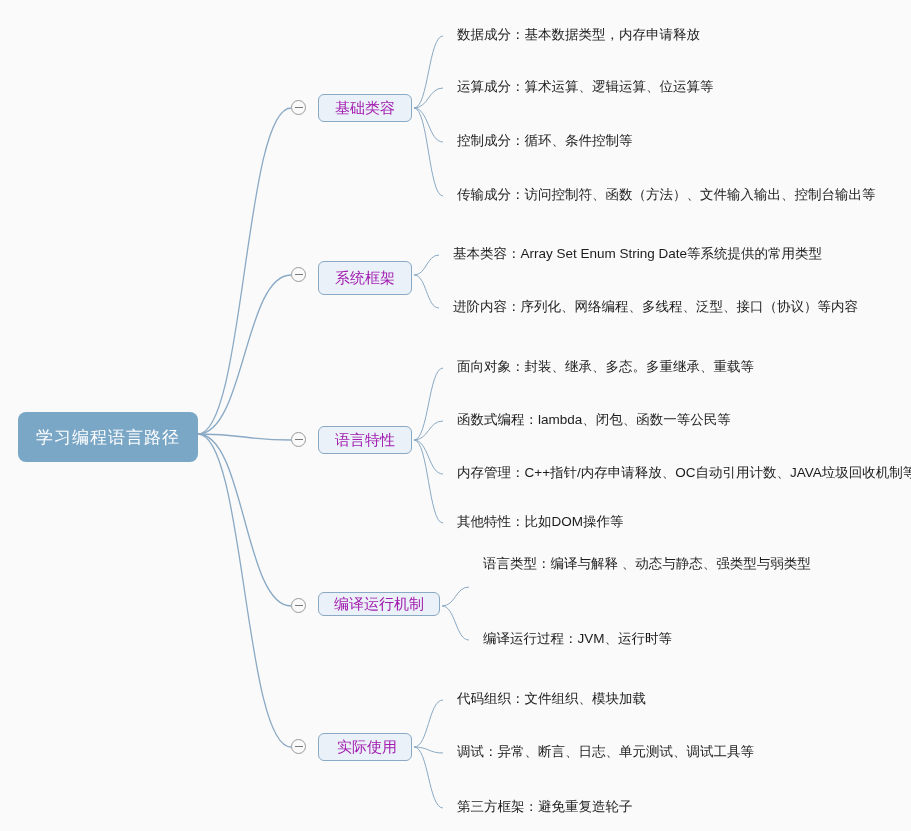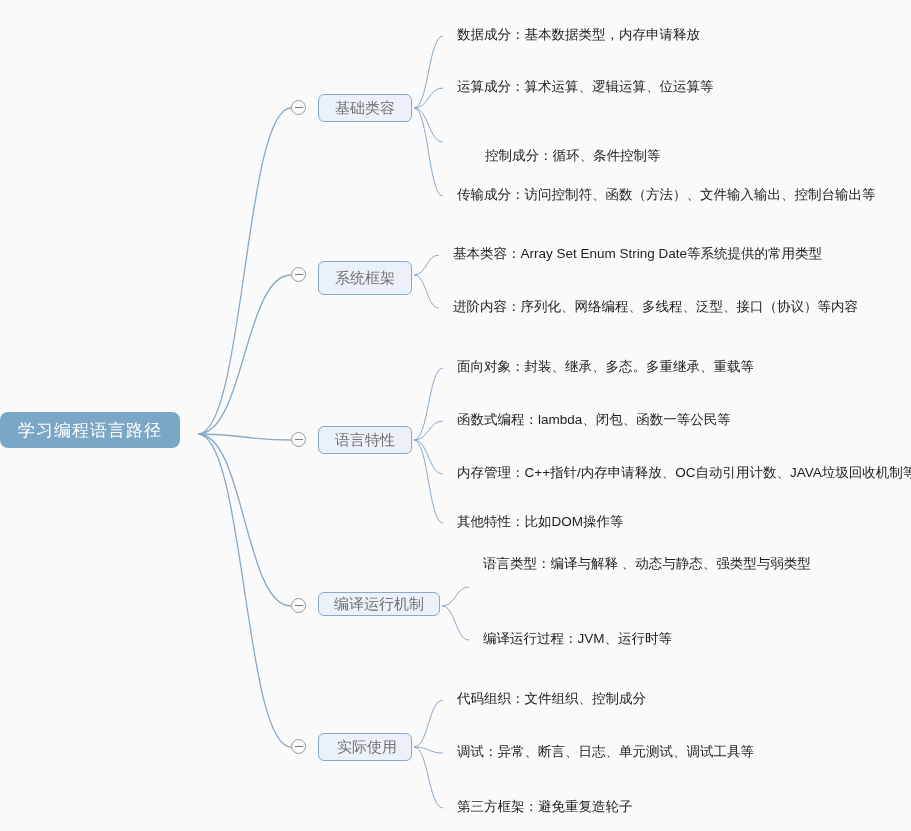--- a/index.html
+++ b/index.html
@@ -37,21 +37,21 @@
     justify-content: center;
     box-sizing: border-box;
     padding: 0 14px;
     white-space: nowrap;
   }
   .branch-node {
     position: absolute;
     background: #eaf1f8;
     border: 1px solid #8aa9c4;
     border-radius: 6px;
-    color: #737373;
+    color: #a21caf;
     font-size: 15px;
     display: flex;
     align-items: center;
     justify-content: center;
     box-sizing: border-box;
     padding: 0 12px;
     white-space: nowrap;
   }
   .collapse-toggle {
     position: absolute;
@@ -101,41 +101,41 @@
       <path d="M 198 434 C 244.5 434, 244.5 606, 291 606" fill="none" stroke="#8aa9c4" stroke-width="1.3"></path>
       <path d="M 442 606 C 455.5 606, 455.5 587, 469 587" fill="none" stroke="#8aa9c4" stroke-width="1"></path>
       <path d="M 442 606 C 455.5 606, 455.5 640, 469 640" fill="none" stroke="#8aa9c4" stroke-width="1"></path>
       <path d="M 198 434 C 244.5 434, 244.5 747, 291 747" fill="none" stroke="#8aa9c4" stroke-width="1.3"></path>
       <path d="M 414 747 C 428.5 747, 428.5 700, 443 700" fill="none" stroke="#8aa9c4" stroke-width="1"></path>
       <path d="M 414 747 C 428.5 747, 428.5 753, 443 753" fill="none" stroke="#8aa9c4" stroke-width="1"></path>
       <path d="M 414 747 C 428.5 747, 428.5 808, 443 808" fill="none" stroke="#8aa9c4" stroke-width="1"></path>
     </svg>
 
   <div id="nodes-layer">
-      <div class="root-node" style="left: 0; top: 412px; width: 180px; height: 36px;">学习编程语言路径</div>
+      <div class="root-node" style="left: 18px; top: 412px; width: 180px; height: 50px;">学习编程语言路径</div>
       <div class="collapse-toggle" style="left: 291px; top: 100px;"></div>
       <div class="branch-node" style="left: 318px; top: 94px; width: 94px; height: 28px;">基础类容</div>
       <div class="leaf-node" style="left: 457px; top: 28px;">数据成分：基本数据类型，内存申请释放</div>
       <div class="leaf-node" style="left: 457px; top: 80px;">运算成分：算术运算、逻辑运算、位运算等</div>
-      <div class="leaf-node" style="left: 457px; top: 149px; margin-left: 28px;">控制成分：循环、条件控制等</div>
+      <div class="leaf-node" style="left: 457px; top: 134px;">控制成分：循环、条件控制等</div>
       <div class="leaf-node" style="left: 457px; top: 188px;">传输成分：访问控制符、函数（方法）、文件输入输出、控制台输出等</div>
       <div class="collapse-toggle" style="left: 291px; top: 267px;"></div>
       <div class="branch-node" style="left: 318px; top: 261px; width: 94px; height: 34px; padding-left: 12px;">系统框架</div>
       <div class="leaf-node" style="left: 453px; top: 247px;">基本类容：Array Set Enum String Date等系统提供的常用类型</div>
       <div class="leaf-node" style="left: 453px; top: 300px;">进阶内容：序列化、网络编程、多线程、泛型、接口（协议）等内容</div>
       <div class="collapse-toggle" style="left: 291px; top: 432px;"></div>
       <div class="branch-node" style="left: 318px; top: 426px; width: 94px; height: 28px;">语言特性</div>
       <div class="leaf-node" style="left: 457px; top: 360px;">面向对象：封装、继承、多态。多重继承、重载等</div>
       <div class="leaf-node" style="left: 457px; top: 413px;">函数式编程：lambda、闭包、函数一等公民等</div>
       <div class="leaf-node" style="left: 457px; top: 466px;">内存管理：C++指针/内存申请释放、OC自动引用计数、JAVA垃圾回收机制等</div>
       <div class="leaf-node" style="left: 457px; top: 515px;">其他特性：比如DOM操作等</div>
       <div class="collapse-toggle" style="left: 291px; top: 598px;"></div>
       <div class="branch-node" style="left: 318px; top: 592px; width: 122px; height: 24px;">编译运行机制</div>
       <div class="leaf-node" style="left: 483px; top: 557px;">语言类型：编译与解释 、动态与静态、强类型与弱类型</div>
       <div class="leaf-node" style="left: 483px; top: 632px;">编译运行过程：JVM、运行时等</div>
       <div class="collapse-toggle" style="left: 291px; top: 739px;"></div>
       <div class="branch-node" style="left: 318px; top: 733px; width: 94px; height: 28px; padding-left: 16px;">实际使用</div>
-      <div class="leaf-node" style="left: 457px; top: 692px;">代码组织：文件组织、控制成分</div>
+      <div class="leaf-node" style="left: 457px; top: 692px;">代码组织：文件组织、模块加载</div>
       <div class="leaf-node" style="left: 457px; top: 745px;">调试：异常、断言、日志、单元测试、调试工具等</div>
       <div class="leaf-node" style="left: 457px; top: 800px;">第三方框架：避免重复造轮子</div>
     </div>
 
 </div>
 
 </body></html>

